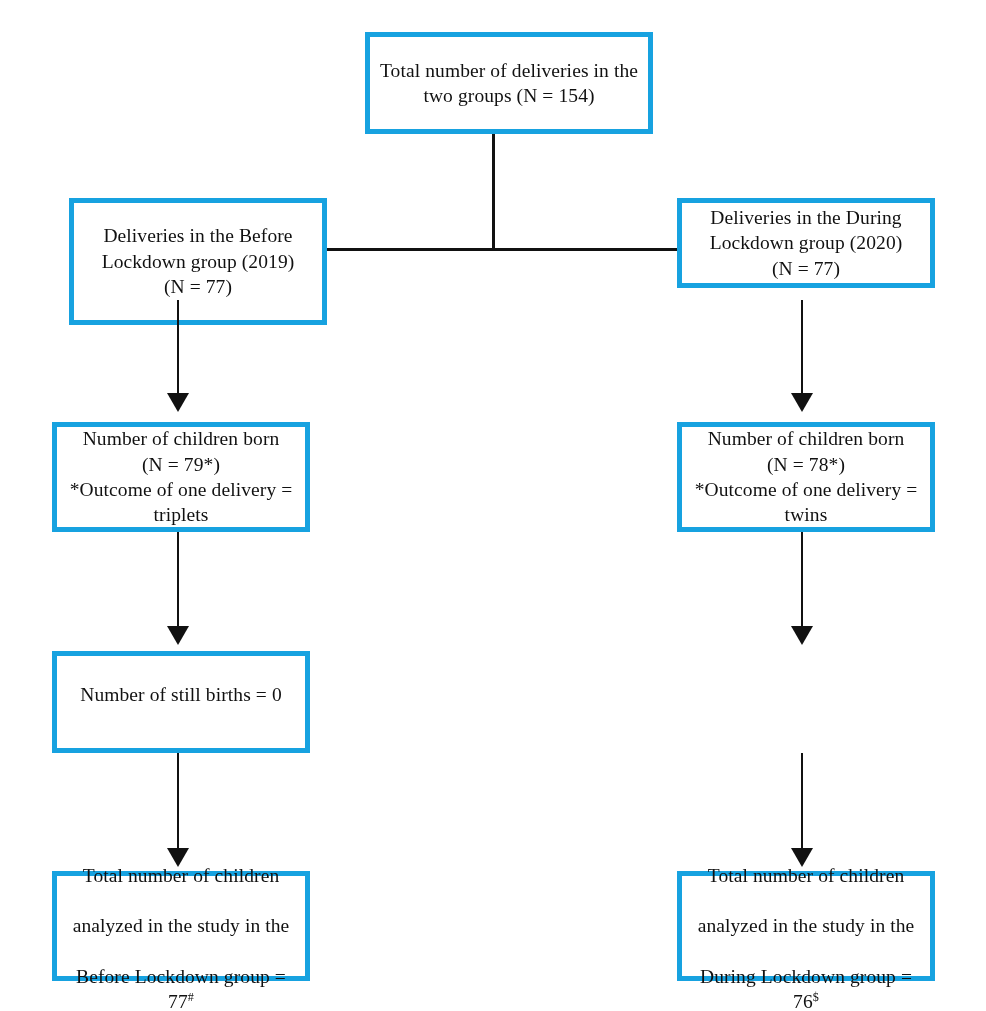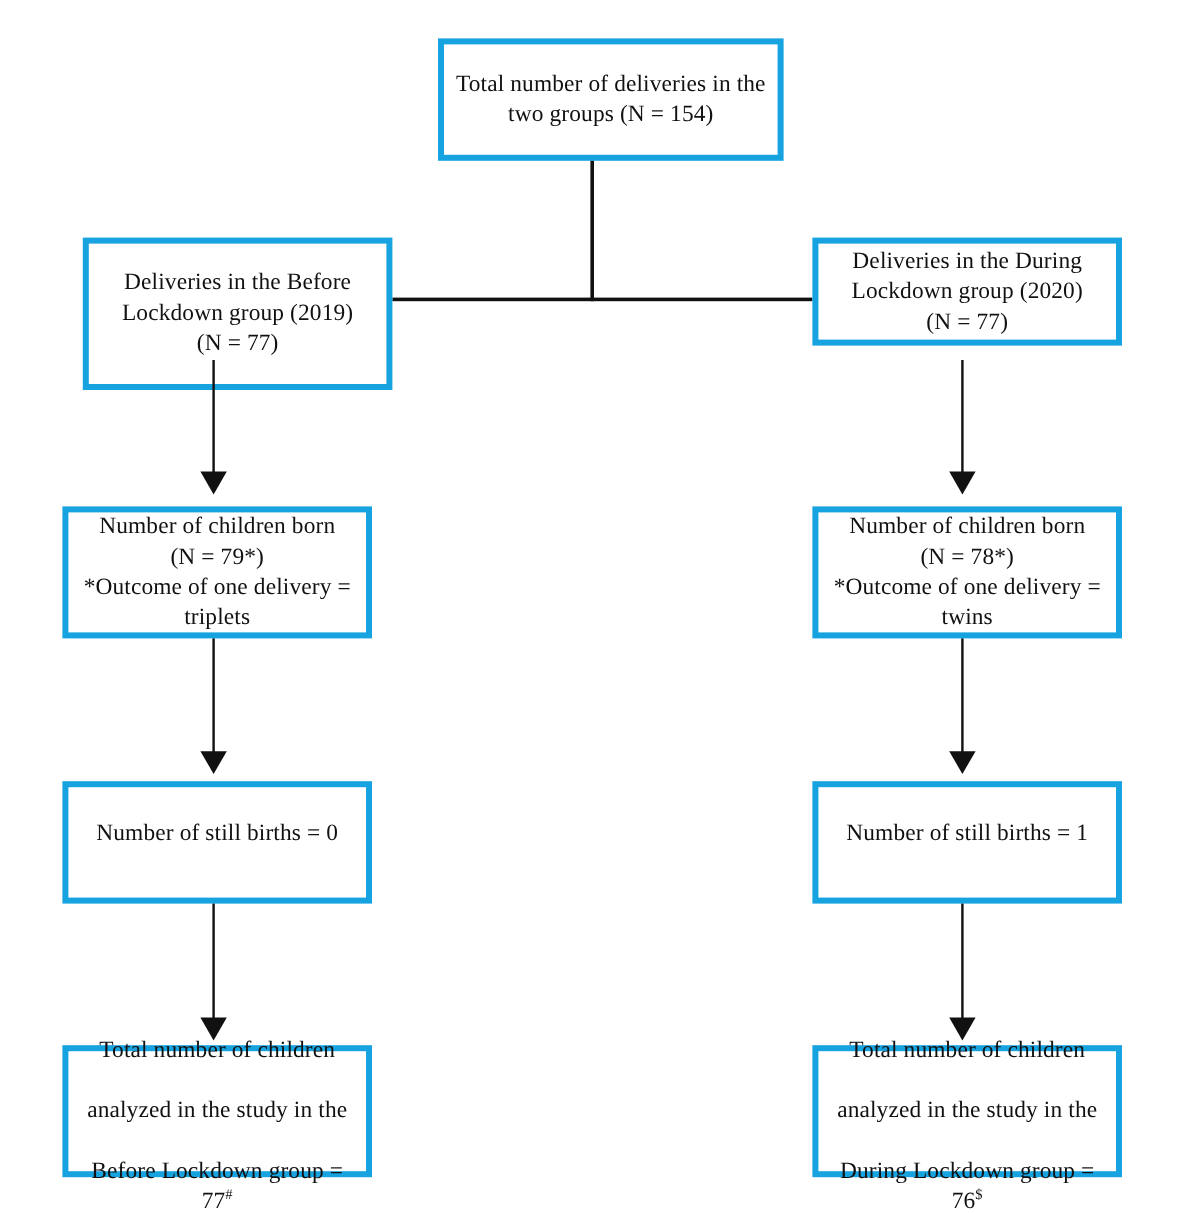--- a/index.html
+++ b/index.html
@@ -124,23 +124,20 @@
   <div class="arrow-shaft" style="left:177px; top:532px; height:98px;"></div>
   <div class="arrow-head" style="left:167px; top:626px;"></div>
 
   <div class="arrow-shaft" style="left:801px; top:532px; height:98px;"></div>
   <div class="arrow-head" style="left:791px; top:626px;"></div>
 
   <div class="node top-aligned" style="left:52px; top:651px; width:258px; height:102px;">
     <span class="txt">Number of still births = 0</span>
   </div>
 
-  <div class="node top-aligned" style="left:677px; top:651px; width:258px; height:102px;">
-    <span class="txt">Number of still births = 1</span>
-  </div>
 
   <div class="arrow-shaft" style="left:177px; top:753px; height:99px;"></div>
   <div class="arrow-head" style="left:167px; top:848px;"></div>
 
   <div class="arrow-shaft" style="left:801px; top:753px; height:99px;"></div>
   <div class="arrow-head" style="left:791px; top:848px;"></div>
 
   <div class="node" style="left:52px; top:871px; width:258px; height:110px;">
     <span class="txt">
       <span>Total number of children</span><br>

